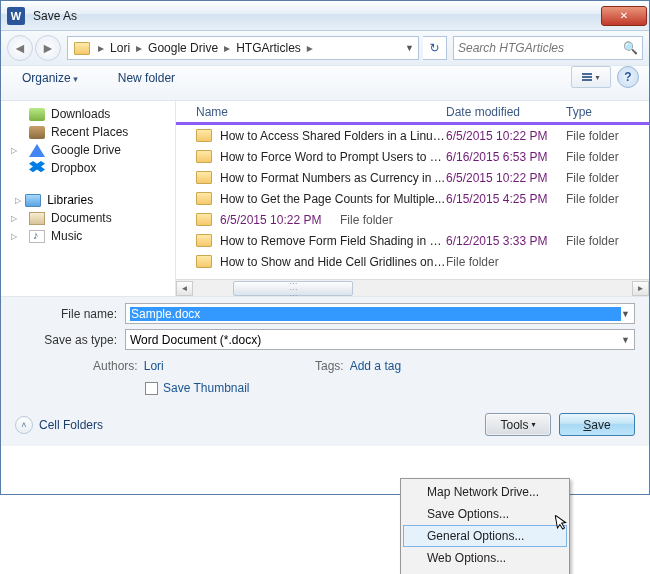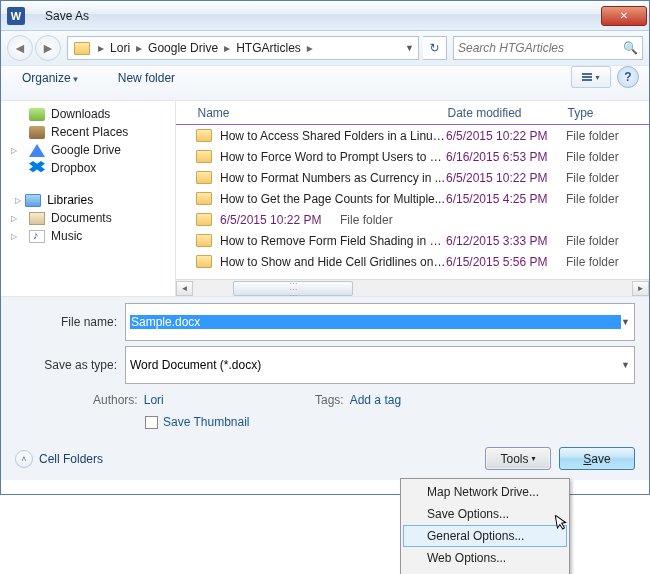--- a/index.html
+++ b/index.html
@@ -3,21 +3,21 @@
 <meta charset="utf-8">
 <style>
 * { box-sizing: border-box; margin: 0; padding: 0; font-family: "Segoe UI", Tahoma, sans-serif; font-size: 12px; }
 body { background: #fff; width: 650px; height: 574px; overflow: hidden; }
 
 .window { width: 650px; height: 495px; border: 1px solid #5a7ca8; background: #fff; }
 
 
 .titlebar { height: 30px; background: linear-gradient(#fdfefe, #e6eef7 45%, #d4e2f1 46%, #e8f0f8); border-bottom: 1px solid #b8cde2; display: flex; align-items: center; padding-left: 6px; }
 .titlebar .appicon { width: 18px; height: 18px; background: #2b579a; display: flex; align-items: center; justify-content: center; color: #fff; font-weight: bold; font-size: 11px; border-radius: 2px; }
-.titlebar .title { margin-left: 20px; color: #1a1a1a; }
+.titlebar .title { margin-left: 8px; color: #1a1a1a; }
 .titlebar .spacer { flex: 1; }
 .titlebar .closebtn { width: 46px; height: 20px; margin-right: 2px; background: linear-gradient(#e9967a, #c0392b); border: 1px solid #8b2a1a; border-radius: 3px; display: flex; align-items: center; justify-content: center; color: #fff; font-size: 10px; }
 
 
 .navbar { height: 34px; background: linear-gradient(#f7fafc, #e8eff6); display: flex; align-items: center; padding: 0 6px; }
 .navbtn { width: 26px; height: 26px; border: 1px solid #c8d6e5; border-radius: 50%; background: radial-gradient(#fdfdfd,#e8eef5); display: flex; align-items: center; justify-content: center; color: #777; font-size: 14px; margin-right: 2px; }
 .breadcrumb { flex: 1; height: 24px; border: 1px solid #b0c4de; background: #fff; margin: 0 4px; display: flex; align-items: center; padding: 0 2px; }
 .breadcrumb .foldicon { width: 16px; height: 13px; background: linear-gradient(#ffe9a8,#f5c96b); border: 1px solid #c9a84f; border-radius: 1px; margin: 0 4px; flex-shrink:0;}
 .breadcrumb span { padding: 0 2px; color: #222; }
 .breadcrumb .sep { color: #666; padding: 0 4px; }
@@ -46,42 +46,42 @@
 .ticon.dl { background: linear-gradient(#b8e986,#7cb342); border-radius:2px;}
 .ticon.recent { background: linear-gradient(#c9a06b,#8b6d3f); border-radius:2px;}
 .ticon.gdrive{width:0;height:0;border-left:8px solid transparent;border-right:8px solid transparent;border-bottom:13px solid #4285f4;}
 .ticon.dropbox{background:#007ee5;clip-path:polygon(25% 0,50% 20%,75% 0,100% 20%,75% 40%,100% 60%,75% 80%,50% 60%,25% 80%,0 60%,25% 40%,0 20%);width:16px;height:14px;}
 .ticon.lib { background: linear-gradient(#a8d8ff,#5ba3e0); border:1px solid #4a8ac0;border-radius:1px;}
 .ticon.doc { background: linear-gradient(#f8ecd0,#d9c49a);border:1px solid #b89f6f;}
 .ticon.music{background:#fff;border:1px solid #bbb;position:relative;}
 .ticon.music::after{content:"♪";position:absolute;left:3px;top:-2px;color:#4a6a95;font-size:11px;}
 
 .filelist { flex: 1; display: flex; flex-direction: column; }
-.listhead { display: flex; height: 24px; align-items: center; border-bottom: 1px solid #8b5cf6; padding-left: 20px; justify-content: center;}
+.listhead { display: flex; height: 24px; align-items: center; border-bottom: 3px solid #8b5cf6; padding-left: 20px;}
 .listhead .col { color: #3a5a85; padding-right: 10px; }
 .col-name { width: 250px; }
 .col-date { width: 120px; }
 .col-type { width: 80px; }
 .listbody { flex: 1; overflow: hidden; }
 .row { display: flex; align-items: center; height: 21px; padding-left: 20px;}
 .row .ficon { width: 16px; height: 13px; background: linear-gradient(#ffe9a8,#f5c96b); border: 1px solid #c9a84f; border-radius:1px; margin-right: 8px; flex-shrink:0;}
 .row .fname { width: 226px; color: #222; overflow: hidden; text-overflow: ellipsis; white-space: nowrap; }
 .row .fdate { width: 120px; color: #701a75; }
 .row .ftype { color: #555; }
 .hscroll { height: 17px; background: #f0f0f0; border-top: 1px solid #ddd; display:flex;align-items:center;}
 .hscroll .sbtn{width:17px;height:15px;background:linear-gradient(#fdfdfd,#e5e5e5);border:1px solid #ccc;display:flex;align-items:center;justify-content:center;font-size:8px;color:#666;}
 .hscroll .thumb{width:120px;height:15px;background:linear-gradient(#fdfdfd,#dbe3ec);border:1px solid #b8c8d8;margin-left:40px;border-radius:2px;display:flex;align-items:center;justify-content:center;}
 .hscroll .thumb::after{content:"⋮⋮⋮";letter-spacing:-2px;color:#9ab;transform:rotate(90deg);font-size:8px;}
 .hscroll .track{flex:1;}
 
 
 .form { padding: 6px 14px 4px 14px; background:#f0f4f9; border-top:1px solid #e0e7ef;}
 .formrow { display: flex; align-items: center; margin-bottom: 5px; }
 .formrow label { width: 110px; text-align: right; padding-right: 8px; color: #333; }
-.formrow .field { flex: 1; height: 38px; border: 1px solid #abadb3; background: #fff; display: flex; align-items: center; padding: 0 4px; }
+.formrow .field { flex: 1; height: 21px; border: 1px solid #abadb3; background: #fff; display: flex; align-items: center; padding: 0 4px; }
 .formrow .field.sel { background: #fff; }
 .formrow .field .val { flex: 1; }
 .formrow .field .val.selected { background: #3399ff; color: #fff; padding: 0 1px; }
 .formrow .field .dd { color: #555; font-size: 9px; }
 .metarow { display: flex; padding: 4px 0 8px 0; text-align: center; }
 .metarow .mcol { display: flex; align-items: center; }
 .metarow .mcol:first-child{width:300px;padding-left:78px;}
 .metarow label { color: #666; padding-right: 6px; }
 .metarow .mval { color: #1a5490; }
 .metarow .mval.ph { color: #1a5490; }
@@ -227,21 +227,20 @@
           </div>
           <div class="row">
             <div class="ficon"></div>
             <div class="fname">How to Remove Form Field Shading in W...</div>
             <div class="fdate">6/12/2015 3:33 PM</div>
             <div class="ftype">File folder</div>
           </div>
           <div class="row">
             <div class="ficon"></div>
             <div class="fname">How to Show and Hide Cell Gridlines on ...</div>
-            <div class="fdate">6/15/2015 5:56 PM</div>
             <div class="ftype">File folder</div>
           </div>
         </div>
       <div class="hscroll">
         <div class="sbtn">◄</div>
         <div class="thumb"></div>
         <div class="track"></div>
         <div class="sbtn">►</div>
       </div>
     </div>

